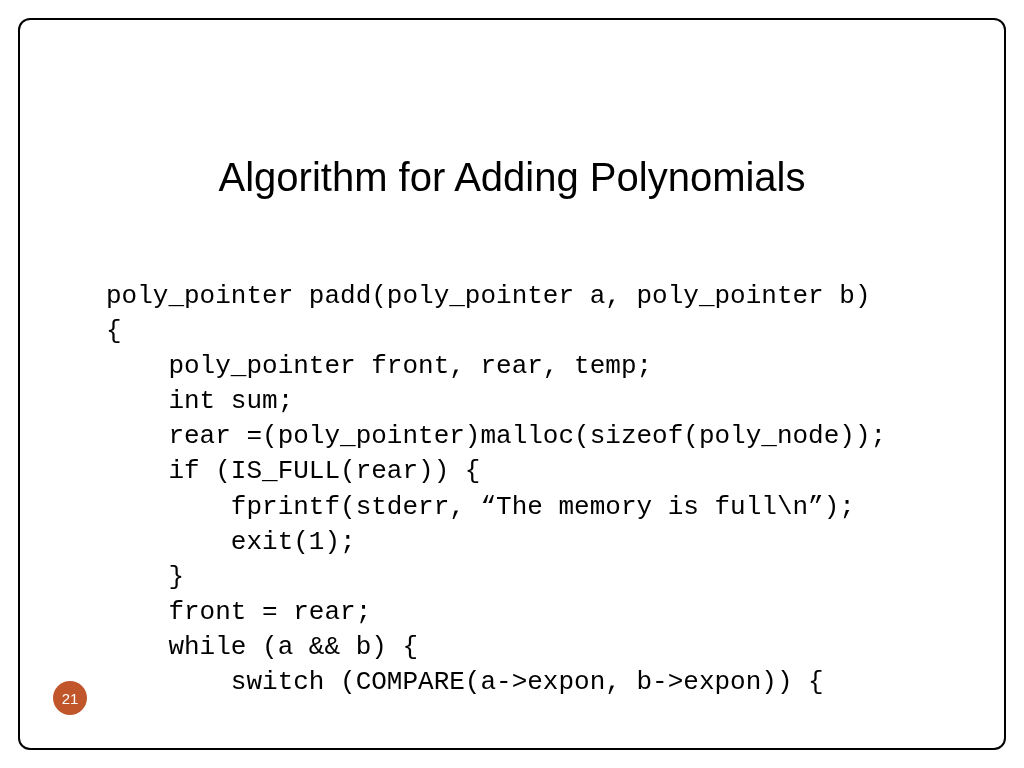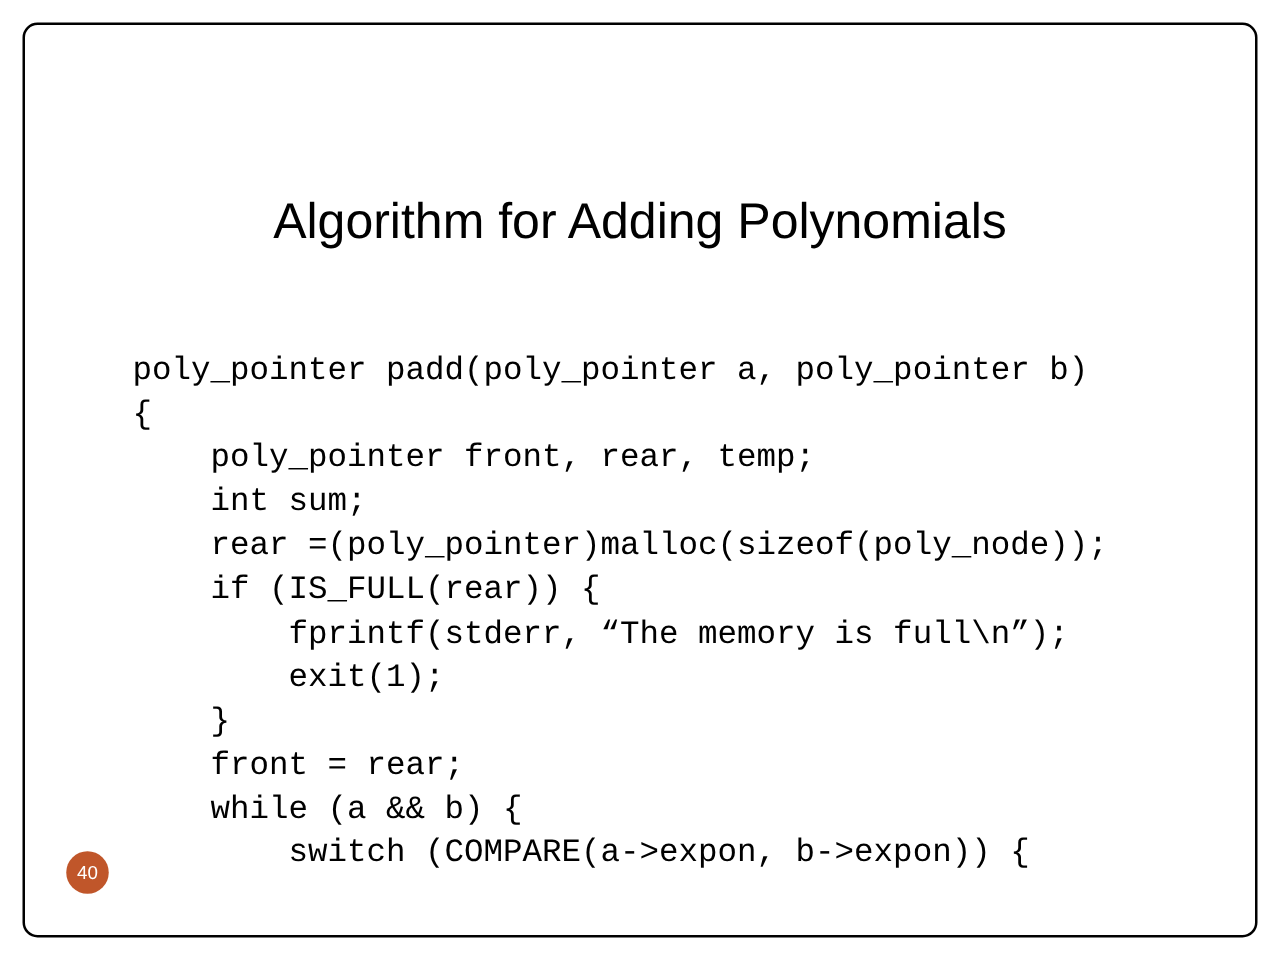--- a/index.html
+++ b/index.html
@@ -71,15 +71,15 @@
     int sum;
     rear =(poly_pointer)malloc(sizeof(poly_node));
     if (IS_FULL(rear)) {
         fprintf(stderr, “The memory is full\n”);
         exit(1);
     }
     front = rear;
     while (a &amp;&amp; b) {
         switch (COMPARE(a-&gt;expon, b-&gt;expon)) {</div>
 
-  <div class="page-badge">40</div>
+  <div class="page-badge">21</div>
 
 </div>
 
 </body></html>

